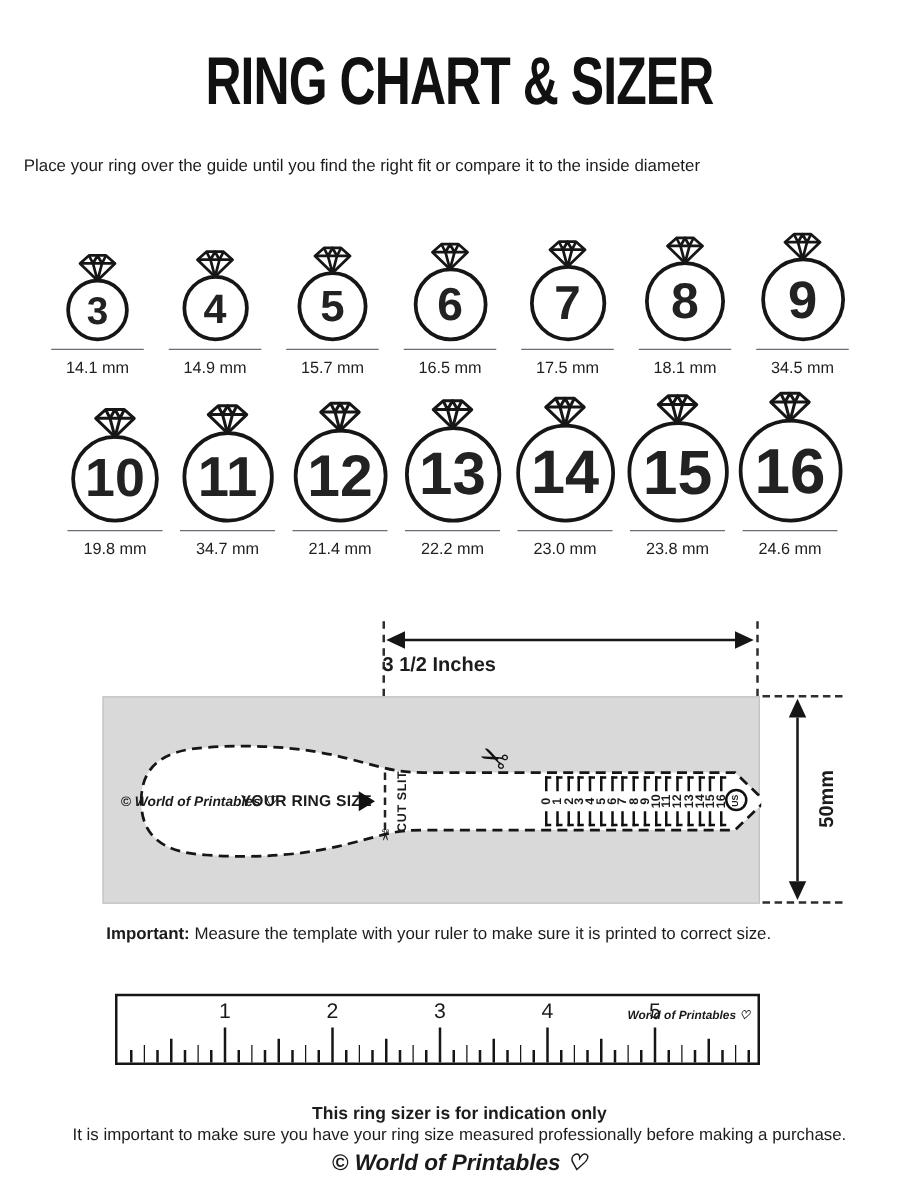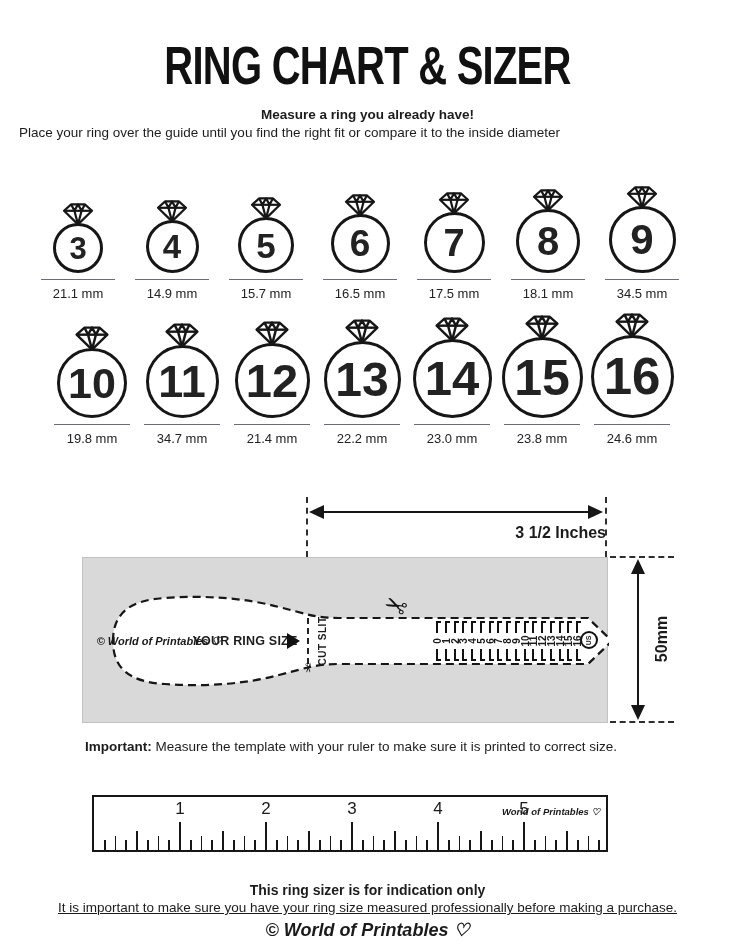--- a/index.html
+++ b/index.html
@@ -30,21 +30,21 @@
   #ring-row-0 .ring-underline{width:74px;}
   #ring-row-1 .ring-underline{width:76px;}
   .ring-mm{margin-top:6px;font-size:13px;color:#222;}
   
   .dim-guide{position:absolute;top:497px;height:60px;width:0;border-left:2px dashed #2e2e2e;}
   .g-left{left:306px;} .g-right{left:605px;}
   .harrow{position:absolute;left:309px;top:504px;width:294px;height:16px;display:flex;align-items:center;}
   .harrow .line{flex:1;height:2.4px;background:#161616;}
   .ah-l{width:0;height:0;border-right:15px solid #161616;border-top:7px solid transparent;border-bottom:7px solid transparent;}
   .ah-r{width:0;height:0;border-left:15px solid #161616;border-top:7px solid transparent;border-bottom:7px solid transparent;}
-  .hlabel{position:absolute;left:306px;top:524px;width:300px;text-align:right;
+  .hlabel{position:absolute;left:306px;top:524px;width:300px;text-align:left;
           font-size:16px;font-weight:700;}
   .hdash{position:absolute;left:610px;width:64px;height:0;border-top:2px dashed #2e2e2e;}
   .d-top{top:556px;} .d-bottom{top:721px;}
   .varrow{position:absolute;left:631px;top:559px;height:161px;width:14px;
           display:flex;flex-direction:column;align-items:center;}
   .varrow .vline{flex:1;width:2.4px;background:#161616;}
   .ah-u{width:0;height:0;border-bottom:15px solid #161616;border-left:7px solid transparent;border-right:7px solid transparent;}
   .ah-d{width:0;height:0;border-top:15px solid #161616;border-left:7px solid transparent;border-right:7px solid transparent;}
   .vlabel{position:absolute;left:662px;top:639px;transform:translate(-50%,-50%) rotate(-90deg);
           font-size:16px;font-weight:700;white-space:nowrap;}
@@ -80,49 +80,48 @@
   .important b{font-weight:700;}
   
   .ruler{position:absolute;left:92px;top:795px;width:516px;height:57px;box-sizing:border-box;
          border:2px solid #161616;background:#fff;}
   .r-tick{position:absolute;bottom:0;width:1.6px;background:#161616;}
   .r-num{position:absolute;top:2px;width:22px;text-align:center;font-size:17px;color:#1a1a1a;}
   .ruler-logo{position:absolute;right:6px;top:9px;font-size:9.5px;white-space:nowrap;}
   
   .foot-bold{position:absolute;top:882px;left:0;width:735px;text-align:center;margin:0;
              font-size:14px;font-weight:700;}
-  .foot-text{position:absolute;top:900px;left:0;width:735px;text-align:center;margin:0;font-size:13.5px;text-decoration:underline;}
+  .foot-text{position:absolute;top:900px;left:0;width:735px;text-align:center;margin:0;font-size:13.5px;}
   .foot-logo{position:absolute;top:919px;left:0;width:735px;text-align:center;margin:0;font-size:18px;}
 </style>
 </head>
 <body>
 
 <div class="page">
 
   <div class="title">RING CHART &amp; SIZER</div>
-  <div class="sub-bold">Measure a ring you already have!</div>
   <div class="sub">Place your ring over the guide until you find the right fit or compare it to the inside diameter</div>
 
   <div class="ring-row" id="ring-row-0">
       <div class="ring-cell">
         <div class="ring-icon">
           <svg class="ring-diamond" width="40" height="24.8" viewBox="0 0 100 62">
   <g fill="none" stroke="#161616" stroke-width="5.5" stroke-linejoin="round">
     <polygon points="15,22 33,6 67,6 85,22 50,56"></polygon>
     <line x1="15" y1="22" x2="85" y2="22"></line>
     <polyline points="33,6 41,22 50,6 59,22 67,6"></polyline>
     <path d="M41,22 L50,56 M59,22 L50,56"></path>
   </g>
           </svg>
          <div class="ring-circle" style="width:50px;height:50px">
            <span class="ring-num" style="font-size:31px">3</span>
          </div>
        </div>
        <div class="ring-underline"></div>
-       <div class="ring-mm">21.1 mm</div>
+       <div class="ring-mm">14.1 mm</div>
       </div>
       <div class="ring-cell">
         <div class="ring-icon">
           <svg class="ring-diamond" width="40" height="24.8" viewBox="0 0 100 62">
   <g fill="none" stroke="#161616" stroke-width="5.5" stroke-linejoin="round">
     <polygon points="15,22 33,6 67,6 85,22 50,56"></polygon>
     <line x1="15" y1="22" x2="85" y2="22"></line>
     <polyline points="33,6 41,22 50,6 59,22 67,6"></polyline>
     <path d="M41,22 L50,56 M59,22 L50,56"></path>
   </g>

